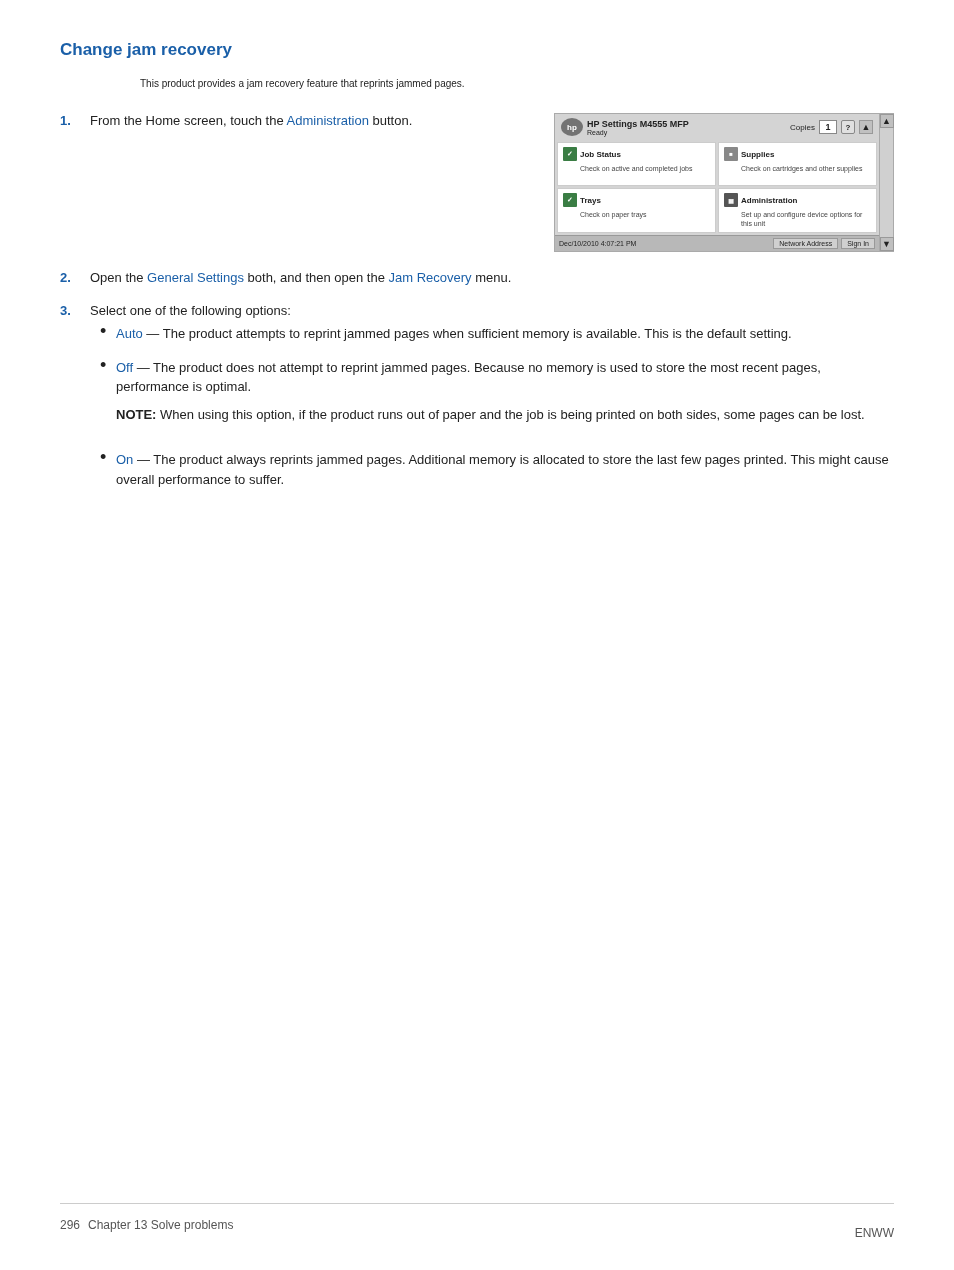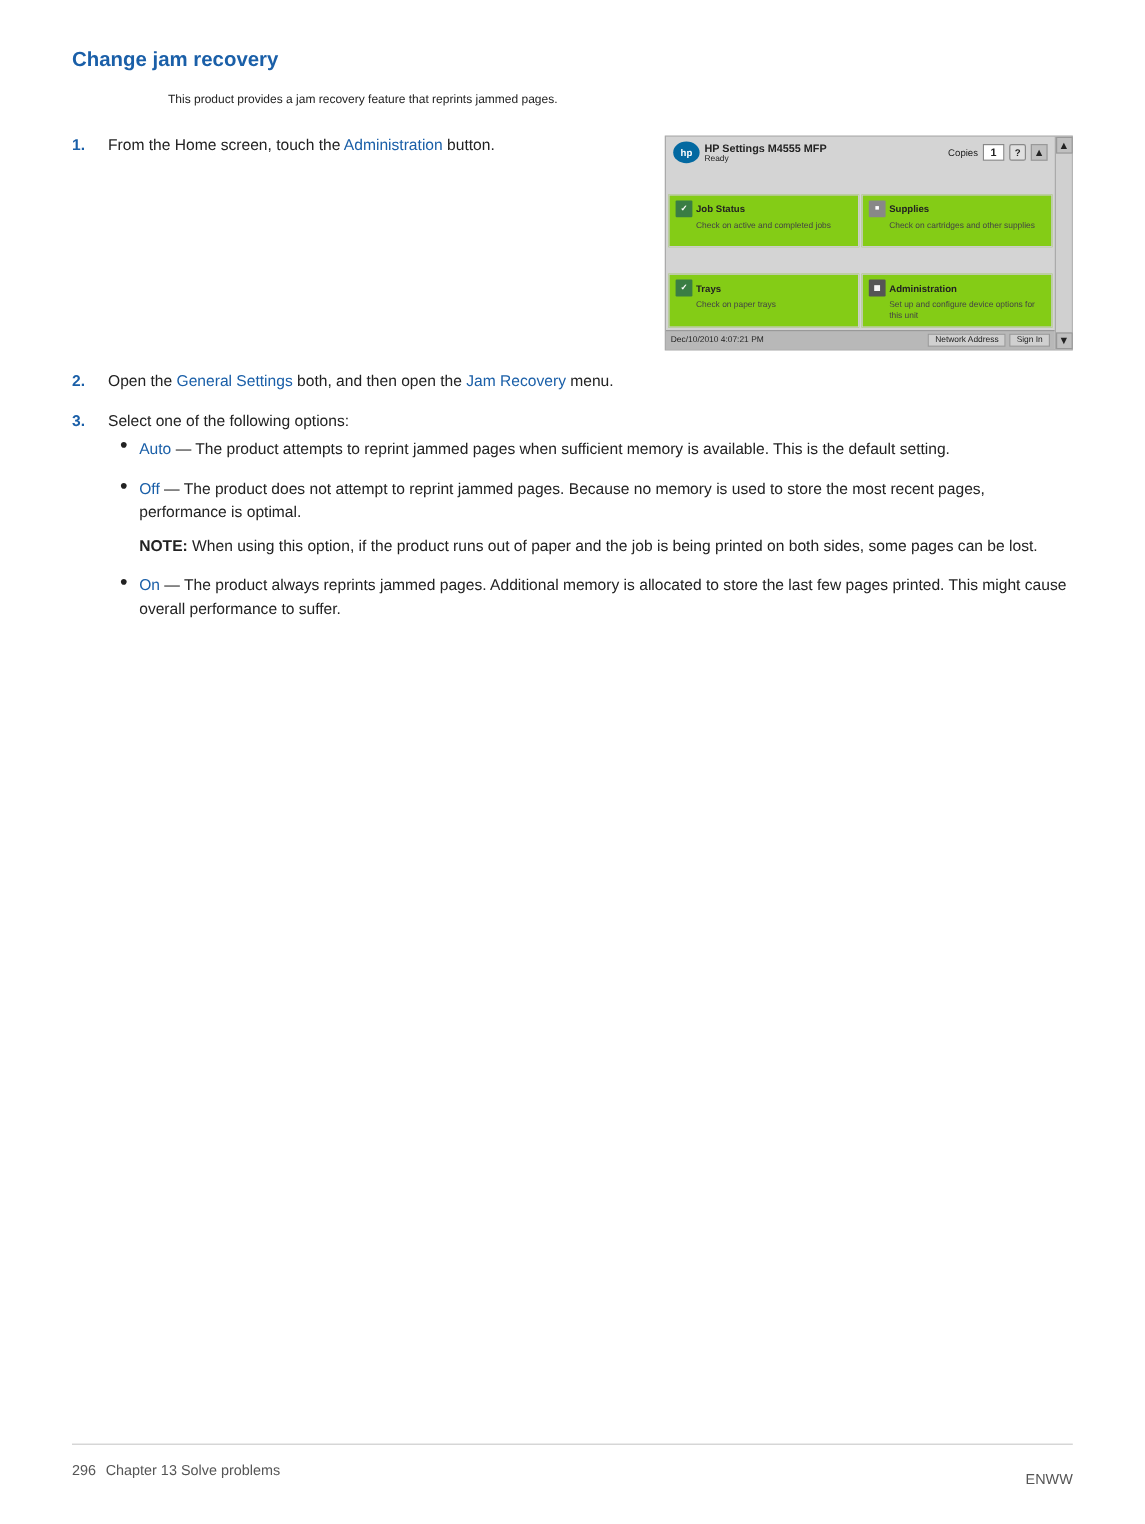--- a/index.html
+++ b/index.html
@@ -98,21 +98,21 @@
       line-height: 1.5;
     }
 
     .bullet-keyword {
       color: #1a5fa8;
       margin-top: 36px;
     }
 
     .note-block {
       margin-top: 8px;
-      margin-bottom: 0;
+      margin-bottom: 12px;
     }
 
     .note-label {
       font-weight: bold;
       font-size: 13px;
       color: #222;
     }
 
     .note-text {
       font-size: 13px;
@@ -140,21 +140,21 @@
 
     .hp-logo-area {
       display: flex;
       align-items: center;
       gap: 4px;
     }
 
     .hp-logo {
       width: 22px;
       height: 18px;
-      background: #0369a1;
+      background: #737373;
       border-radius: 50%;
       display: flex;
       align-items: center;
       justify-content: center;
       color: white;
       font-weight: bold;
       font-size: 8px;
     }
 
     .hp-device-info {
@@ -208,25 +208,24 @@
 
     .hp-grid {
       display: grid;
       grid-template-columns: 1fr 1fr;
       gap: 2px;
       padding: 2px;
       background: #d4d4d4;
     }
 
     .hp-tile {
-      background: #84cc16;
+      background: #ffffff;
       border: 1px solid #ccc;
       padding: 4px 5px;
       min-height: 44px;
-      margin-top: 20px;
     }
 
     .hp-tile-header {
       display: flex;
       align-items: center;
       gap: 3px;
       margin-bottom: 3px;
     }
 
     .hp-tile-icon {

